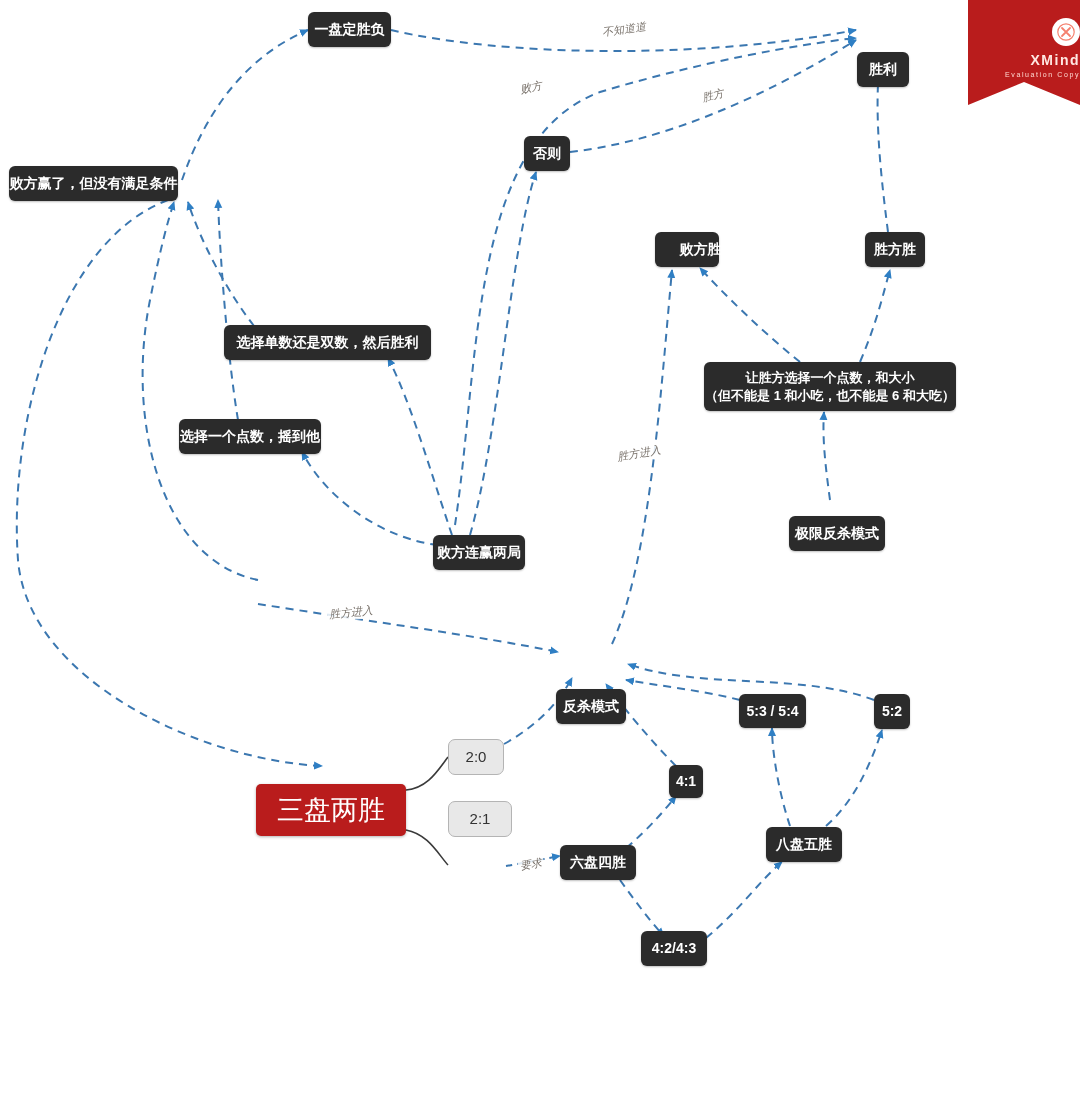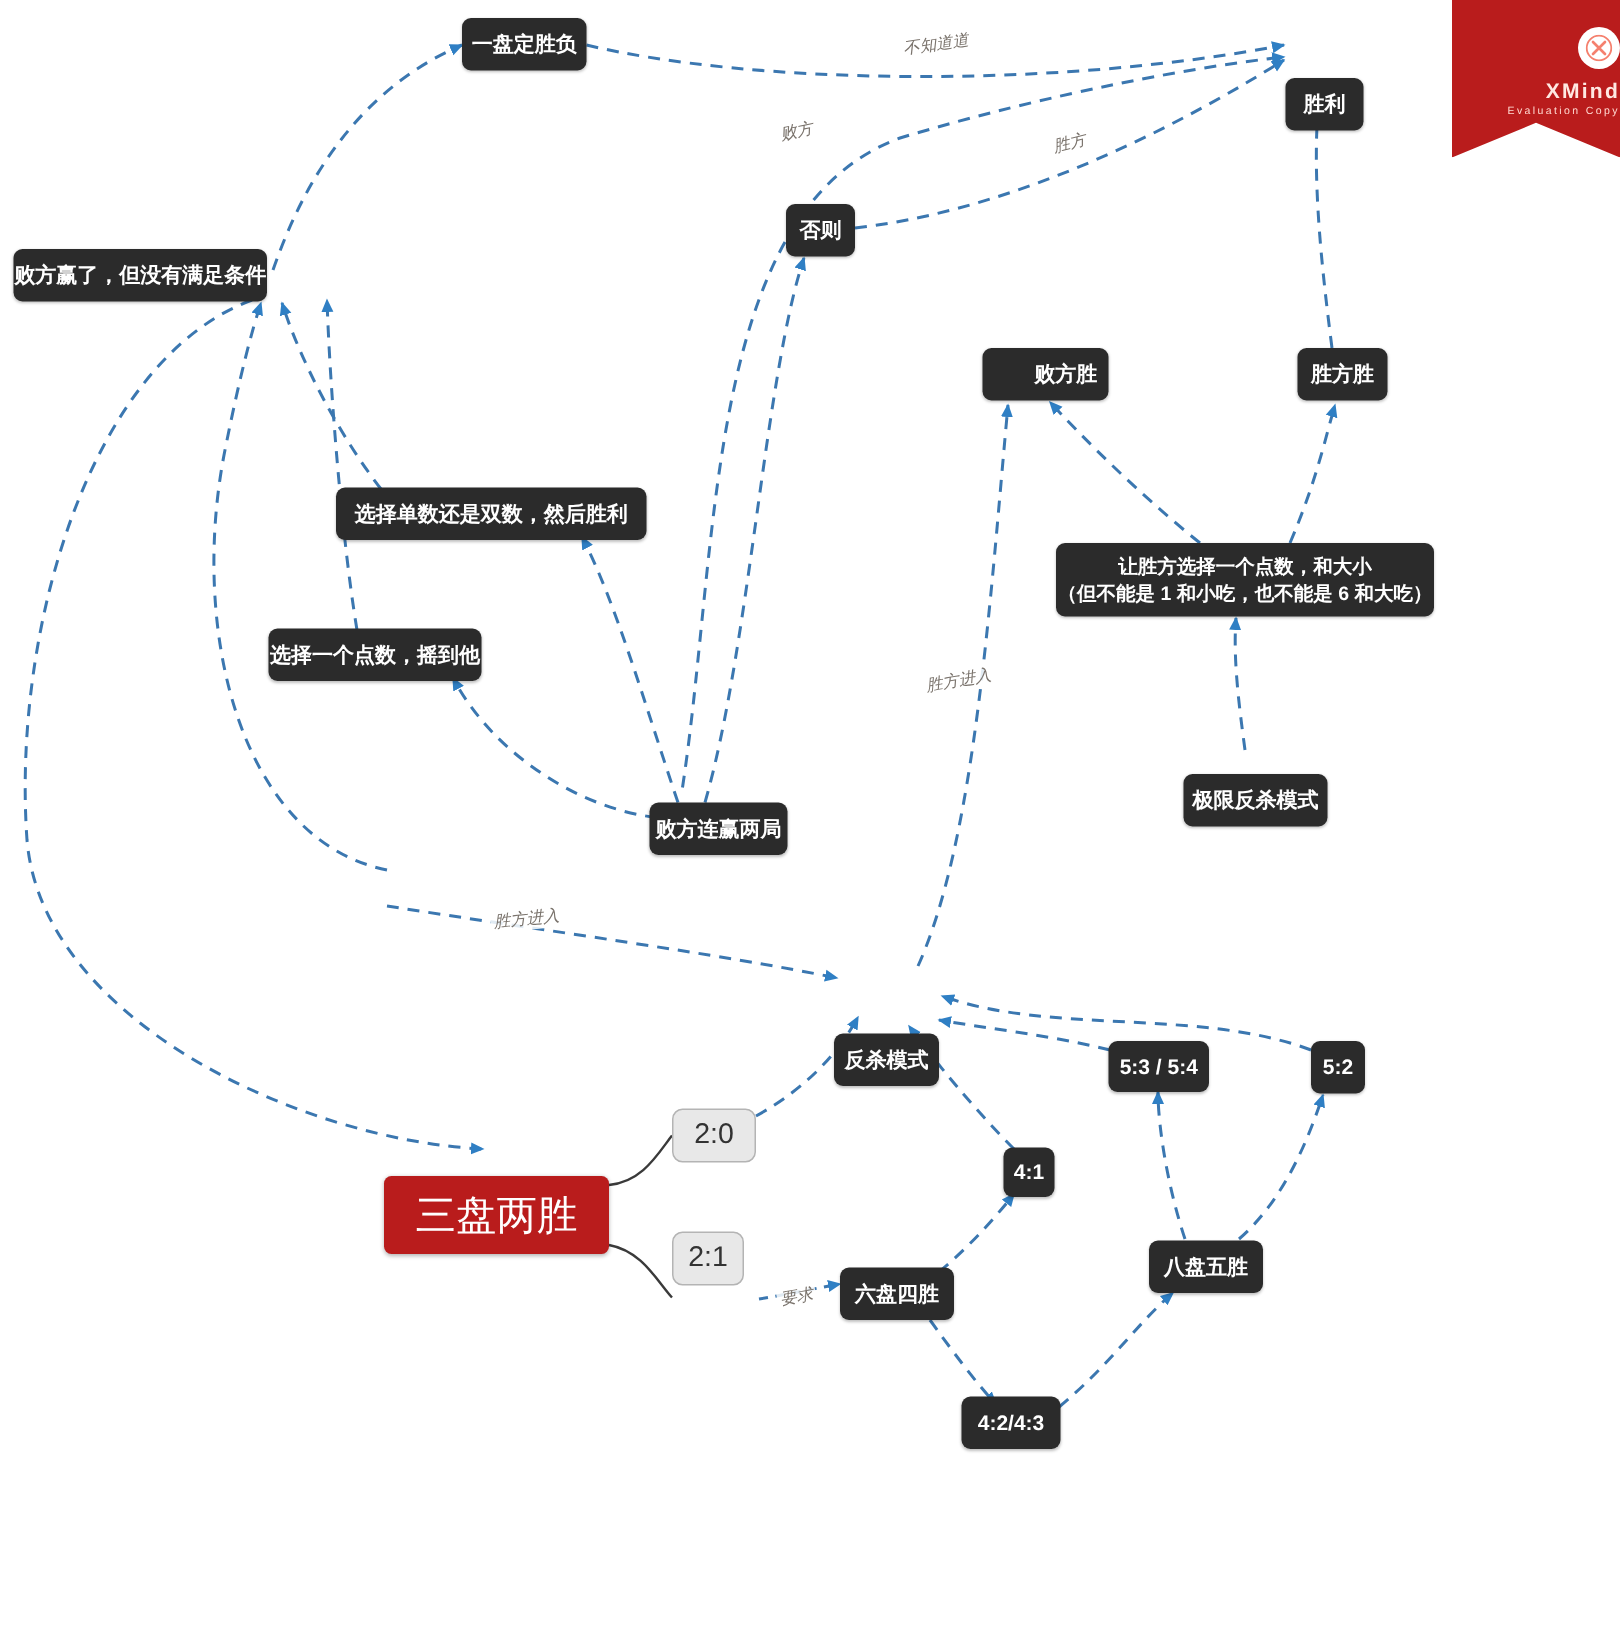--- a/index.html
+++ b/index.html
@@ -46,21 +46,21 @@
     background: #b91c1c;
     color: #ffffff;
     font-size: 27px;
     font-weight: normal;
     border-radius: 5px;
     box-shadow: 0 1px 3px rgba(0,0,0,0.3);
   }
   .node.plain {
     background: #e8e8e8;
     color: #333333;
-    font-size: 19px;
+    font-size: 15px;
     border: 1px solid #b4b4b4;
     border-radius: 7px;
   }
   .edge-label {
     position: absolute;
     font-size: 11px;
     color: #7a736c;
     font-family: "Liberation Serif", "DejaVu Serif", serif;
     font-style: italic;
     white-space: nowrap;
@@ -190,21 +190,21 @@
   </div>
 
   <div class="node dark" style="left:9px; top:166px; width:169px; height:35px;">
     <span>败方赢了，但没有满足条件</span>
   </div>
 
   <div class="node dark" style="left:524px; top:136px; width:46px; height:35px;">
     <span>否则</span>
   </div>
 
-  <div class="node dark" style="left:655px; top:232px; width:84px; height:35px;padding-left:37px;">
+  <div class="node dark" style="left:655px; top:232px; width:64px; height:35px;padding-left:37px;">
     <span>败方胜</span>
   </div>
 
   <div class="node dark" style="left:865px; top:232px; width:60px; height:35px;">
     <span>胜方胜</span>
   </div>
 
   <div class="node dark" style="left:224px; top:325px; width:207px; height:35px;">
     <span>选择单数还是双数，然后胜利</span>
   </div>
@@ -243,21 +243,21 @@
   </div>
 
   <div class="node dark" style="left:669px; top:765px; width:34px; height:33px;">
     <span>4:1</span>
   </div>
 
   <div class="node root" style="left:256px; top:784px; width:150px; height:52px;">
     <span>三盘两胜</span>
   </div>
 
-  <div class="node plain" style="left:448px; top:821px; width:48px; height:36px;">
+  <div class="node plain" style="left:448px; top:801px; width:64px; height:36px;">
     <span>2:1</span>
   </div>
 
   <div class="node dark" style="left:560px; top:845px; width:76px; height:35px;">
     <span>六盘四胜</span>
   </div>
 
   <div class="node dark" style="left:766px; top:827px; width:76px; height:35px;">
     <span>八盘五胜</span>
   </div>

